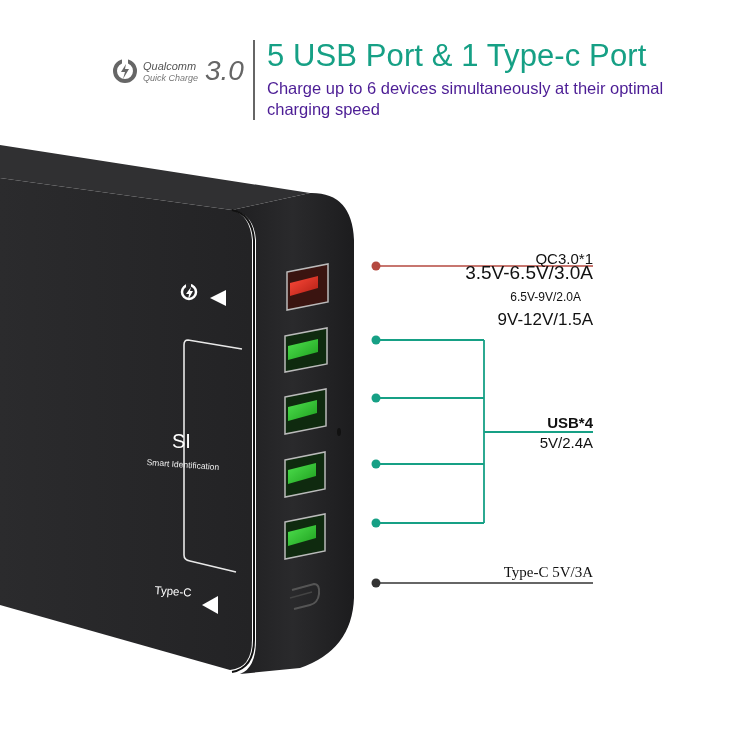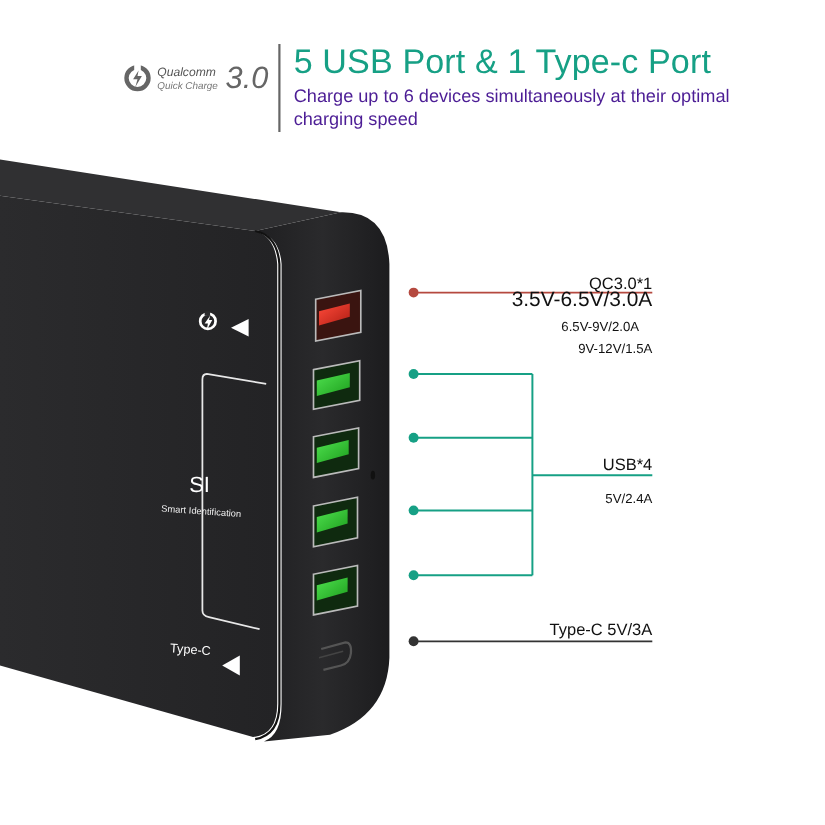--- a/index.html
+++ b/index.html
@@ -17,24 +17,24 @@
   .subline { left:267px; top:78px; width:400px; font-size:16.5px; color:#4c1d95; line-height:21px; }
 
   
   .device { left:0; top:0; width:750px; height:750px; }
 
   
   .lbl { color:#111; white-space:nowrap; text-align:right; }
   .qc-title { right:157px; top:250px; font-size:15px; }
   .qc-v1 { right:157px; top:262px; font-size:19px; }
   .qc-v2 { right:169px; top:290px; font-size:12px; }
-  .qc-v3 { right:157px; top:310px; font-size:12px; }
-  .usb-title { right:157px; top:414px; font-size:15px; }
-  .usb-v { right:157px; top:446px; font-size:12px; }
-  .tc-title { right:157px; top:564px; font-size:15px; }
+  .qc-v3 { right:157px; top:310px; font-size:17px; }
+  .usb-title { right:157px; top:414px; font-size:15px;font-weight:bold; }
+  .usb-v { right:157px; top:434px; font-size:15px; }
+  .tc-title { right:157px; top:564px; font-size:15px;font-family:Liberation Serif, serif; }
 
   
   .si-text { left:172px; top:430px; font-size:20px; color:#fff; }
   .si-sub { left:147px; top:457px; font-size:8.5px; color:#eee; transform:rotate(4deg); transform-origin:left top; white-space:nowrap; }
   .typec-text { left:155px; top:584px; font-size:11.5px; color:#fff; transform:rotate(4deg); transform-origin:left top; white-space:nowrap; }
 </style>
 </head>
 <body>
 
 <div class="abs qc-logo">

